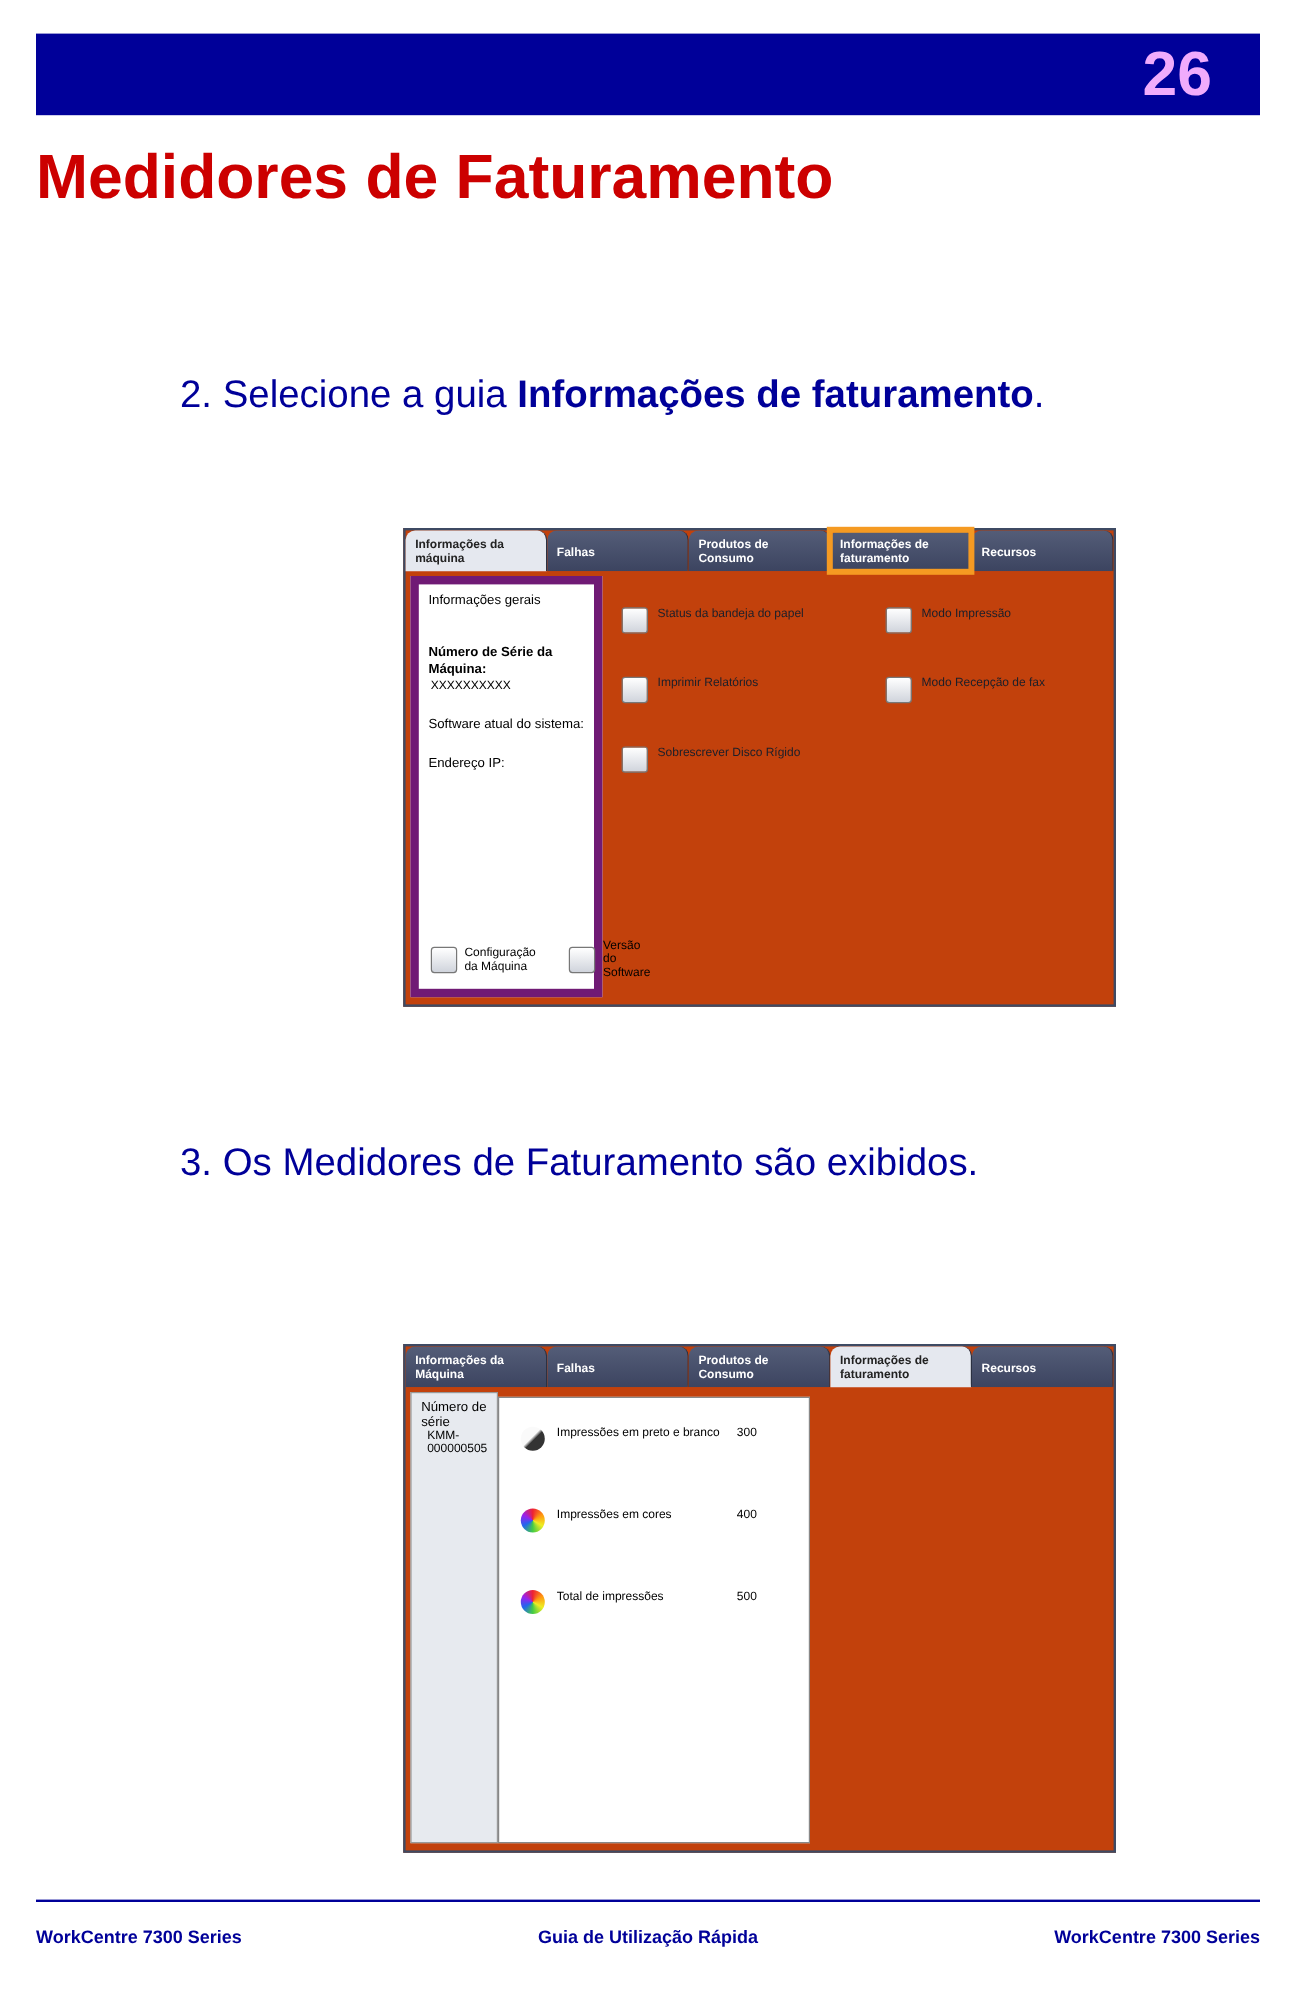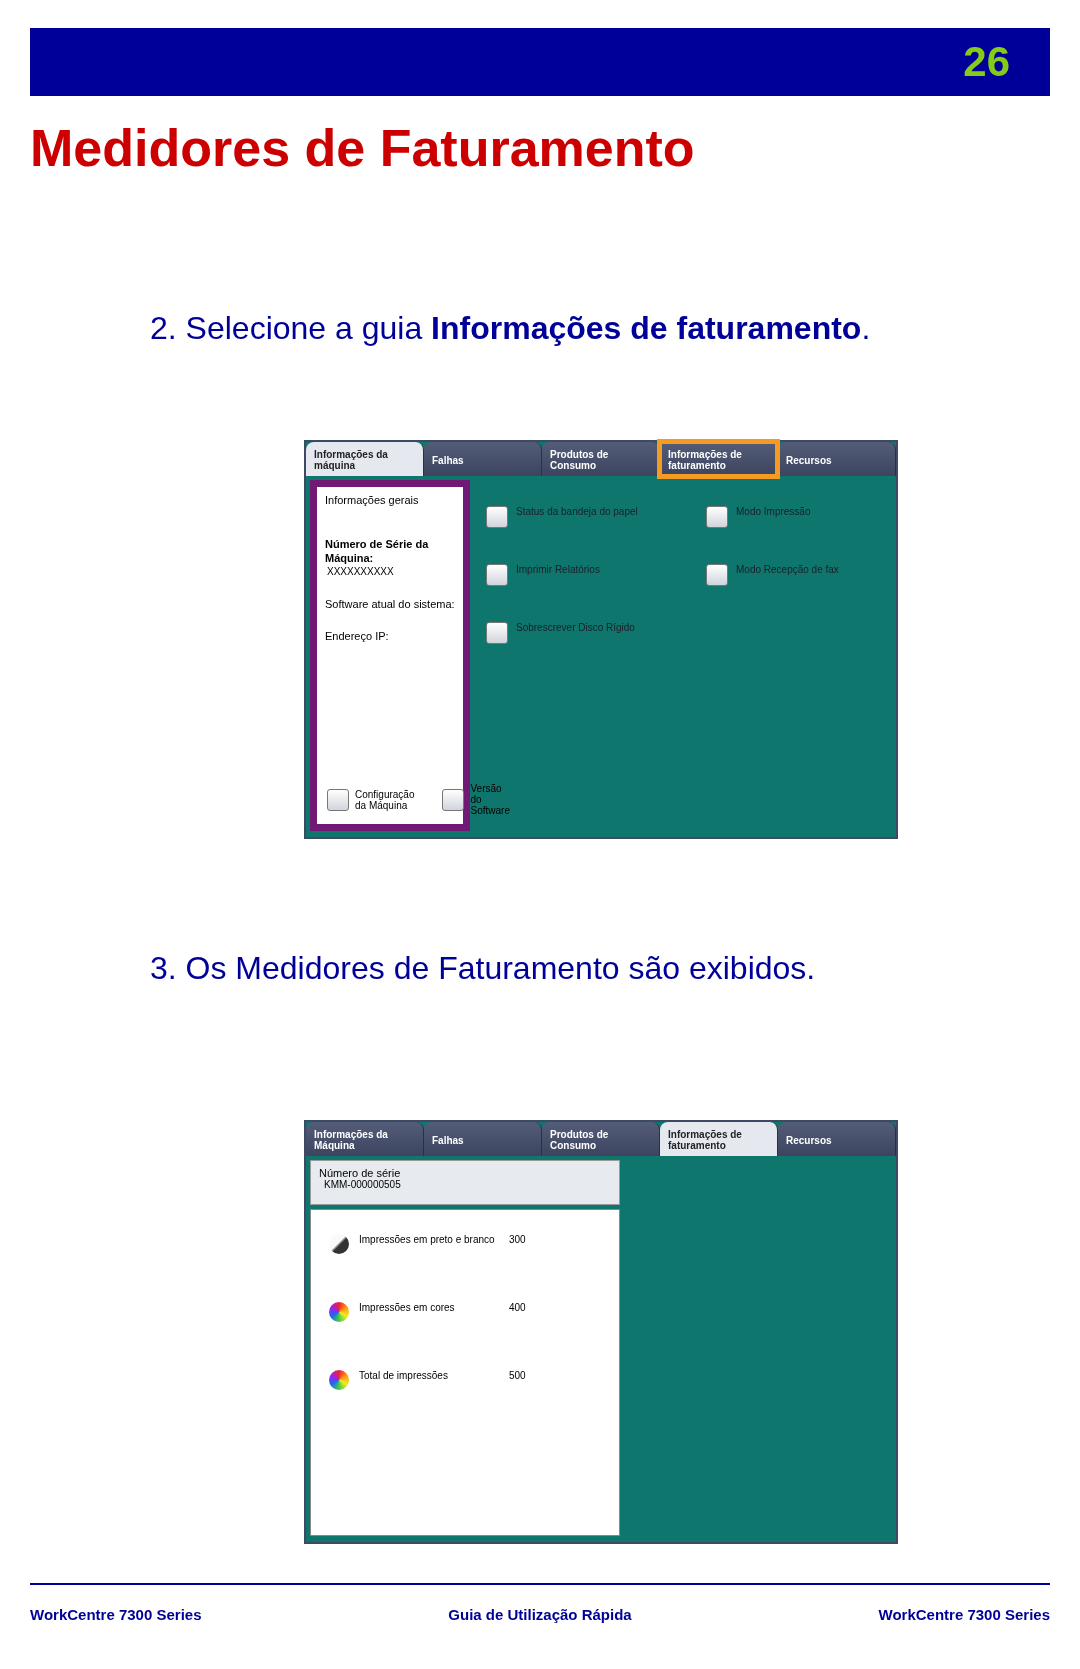--- a/index.html
+++ b/index.html
@@ -1,23 +1,23 @@
 <!DOCTYPE html>
 <html><head>
 <meta charset="utf-8">
 <style>
   body{margin:0;background:#fff;font-family:Arial,Helvetica,sans-serif}
   .page{width:1080px;height:1669px;position:relative;background:#fff}
   .topbar{position:absolute;left:30px;right:30px;top:28px;height:68px;background:#000099;display:flex;align-items:center;justify-content:flex-end;padding-right:40px}
-  .pagenum{color:#84cc16;font-size:42px;font-weight:bold}
+  .pagenum{color:#f0abfc;font-size:52px;font-weight:bold}
   .title{position:absolute;left:30px;top:118px;color:#cc0000;font-size:52px;font-weight:bold}
   .step{position:absolute;left:150px;color:#000099;font-size:32px}
   .step1{top:310px}
   .step2{top:950px}
-  .screen{position:absolute;left:304px;width:590px;background:#0f766e;border:2px solid #3e4a63}
+  .screen{position:absolute;left:336px;width:590px;background:#c2410c;border:2px solid #3e4a63}
   .sc1{top:440px;height:395px}
   .sc2{top:1120px;height:420px}
   .tabs{display:flex;height:34px}
   .tab{flex:1;border-right:1px solid #2b3142;padding:2px 6px 0 8px;font-size:10px;font-weight:bold;line-height:11px;position:relative;display:flex;align-items:center;border-top-left-radius:8px;border-top-right-radius:8px}
   .tab.dark{background:linear-gradient(#545d78,#3c4460);color:#fff}
   .tab.light{background:#e5e8ef;color:#222}
   .highlight{position:absolute;border:5px solid #f59a22;top:-3px;left:-3px;right:-3px;bottom:-3px;z-index:5}
   .body1{display:flex;height:calc(100% - 34px)}
   .leftpane{width:300px;background:#fff;margin:4px 0 6px 4px;border:7px solid #701a75;padding:6px 8px;font-size:11px;line-height:14px;position:relative}
   .leftpane .hd{font-size:11px;margin-bottom:30px}
@@ -29,21 +29,21 @@
   .sq{width:20px;height:20px;background:linear-gradient(#fff,#d0d4dc);border:1px solid #777;border-radius:3px;flex:none}
   .btn span{font-size:10px;line-height:11px}
   .rightpane{flex:1;padding:30px 10px 10px 16px}
   .col{display:flex;gap:40px}
   .col .c1{width:180px}
   .col .c2{width:180px}
   .ritem{display:flex;gap:8px;align-items:flex-start;margin-bottom:36px}
   .ritem span{font-size:10px;line-height:11px;color:#1b1f2a}
   
   .body2a{display:flex;height:calc(100% - 34px)}
-  .lp2{width:310px;margin:4px 0 6px 4px;display:flex;flex-direction:column}
+  .lp2{width:310px;margin:4px 0 6px 4px;display:flex;flex-direction:row}
   .serbox{background:#e7eaef;border:1px solid #999;padding:6px 8px 14px 8px;font-size:11px}
   .serbox .sn{font-size:10px;margin-left:5px}
   .mlist{flex:1;background:#fff;border:1px solid #888;margin-top:4px;padding:24px 10px 10px 18px}
   .mrow{display:flex;margin-bottom:48px}
   .mico{width:20px;height:20px;border-radius:50%;flex:none;margin-right:10px}
   .mbw{background:linear-gradient(135deg,#fafafa 45%,#333 55%)}
   .mcolor{background:conic-gradient(#e23,#f91,#ee2,#4c4,#26e,#92e,#e23)}
   .mrow .t{font-size:10px;line-height:11px;width:150px}
   .mrow .v{font-size:10px;width:50px}
   .rp2{flex:1;padding:26px 14px 10px 18px}

